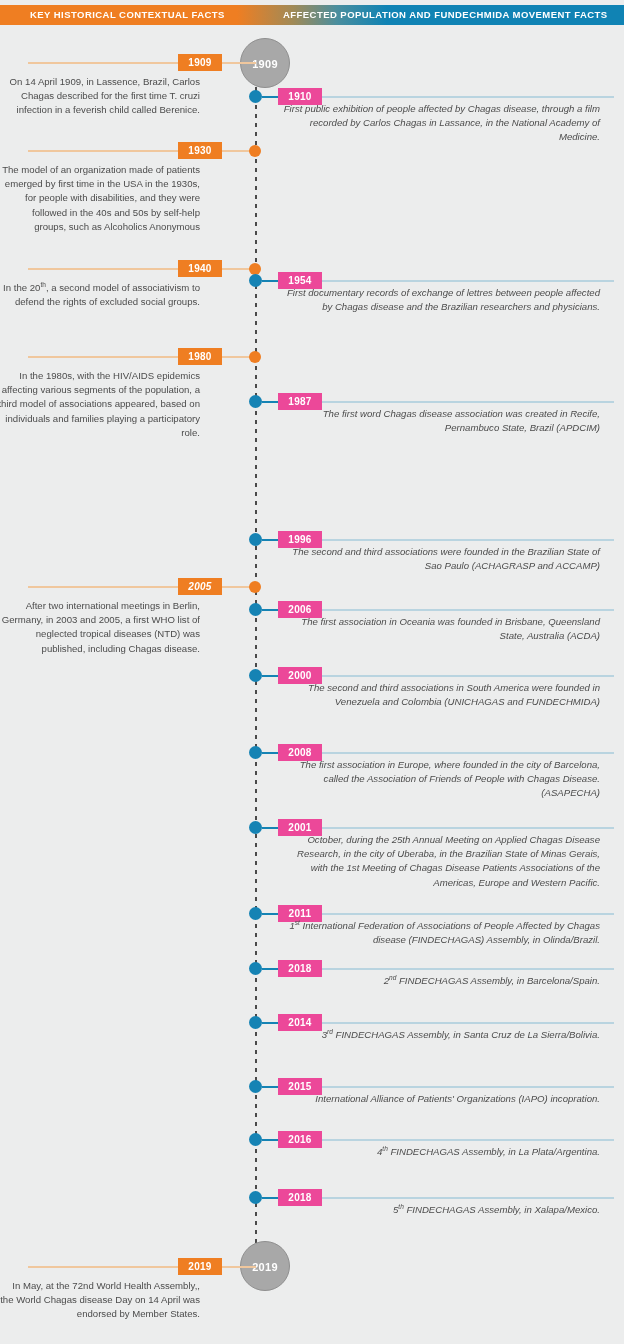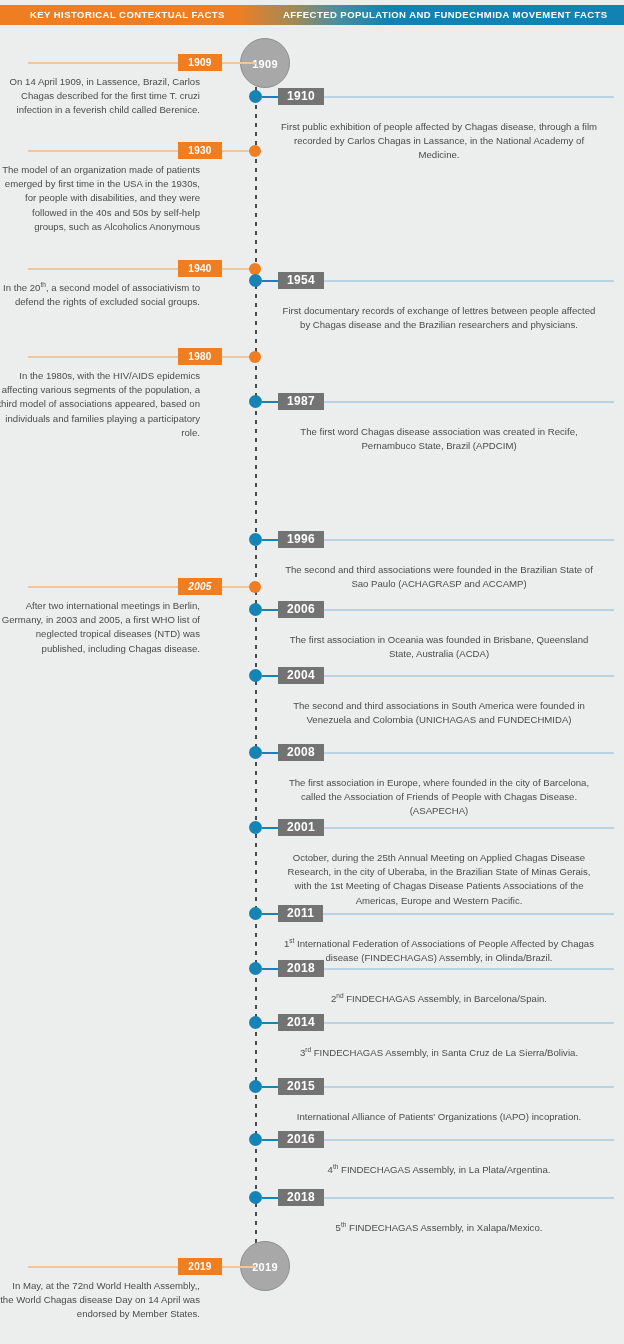--- a/index.html
+++ b/index.html
@@ -140,39 +140,40 @@
     height: 13px;
     border-radius: 50%;
     background: #1583b4;
   }
   .right-badge {
     position: absolute;
     left: 278px;
     top: -8px;
     height: 17px;
     line-height: 17px;
-    background: #737373;
+    background: #ec4899;
     color: #ffffff;
-    font-size: 12px;
+    font-size: 10px;
     font-weight: bold;
     letter-spacing: 0.3px;
     text-align: center;
     padding: 0 9px;
     box-sizing: border-box;
     min-width: 44px;
   }
   .right-text {
     position: absolute;
     left: 278px;
-    top: 24px;
+    top: 6px;
     width: 322px;
-    text-align: center;
+    text-align: right;
     font-size: 9.6px;
     line-height: 14.2px;
     color: #4c4c4c;
+    font-style: italic;
   }
 
   
   .gray-circle {
     position: absolute;
     width: 50px;
     height: 50px;
     border-radius: 50%;
     background: #a8a8a8;
     border: 1px solid #8f8f8f;
@@ -279,21 +280,21 @@
     <div class="right-connector"></div>
     <div class="right-dot"></div>
     <div class="right-badge">2006</div>
     <div class="right-text">The first association in Oceania was founded in Brisbane, Queensland State, Australia (ACDA)</div>
   </div>
 
   <div class="right-row" style="top:675px;">
     <div class="right-rule"></div>
     <div class="right-connector"></div>
     <div class="right-dot"></div>
-    <div class="right-badge">2004</div>
+    <div class="right-badge">2000</div>
     <div class="right-text">The second and third associations in South America were founded in Venezuela and Colombia (UNICHAGAS and FUNDECHMIDA)</div>
   </div>
 
   <div class="right-row" style="top:752px;">
     <div class="right-rule"></div>
     <div class="right-connector"></div>
     <div class="right-dot"></div>
     <div class="right-badge">2008</div>
     <div class="right-text">The first association in Europe, where founded in the city of Barcelona, called the Association of Friends of People with Chagas Disease. (ASAPECHA)</div>
   </div>

